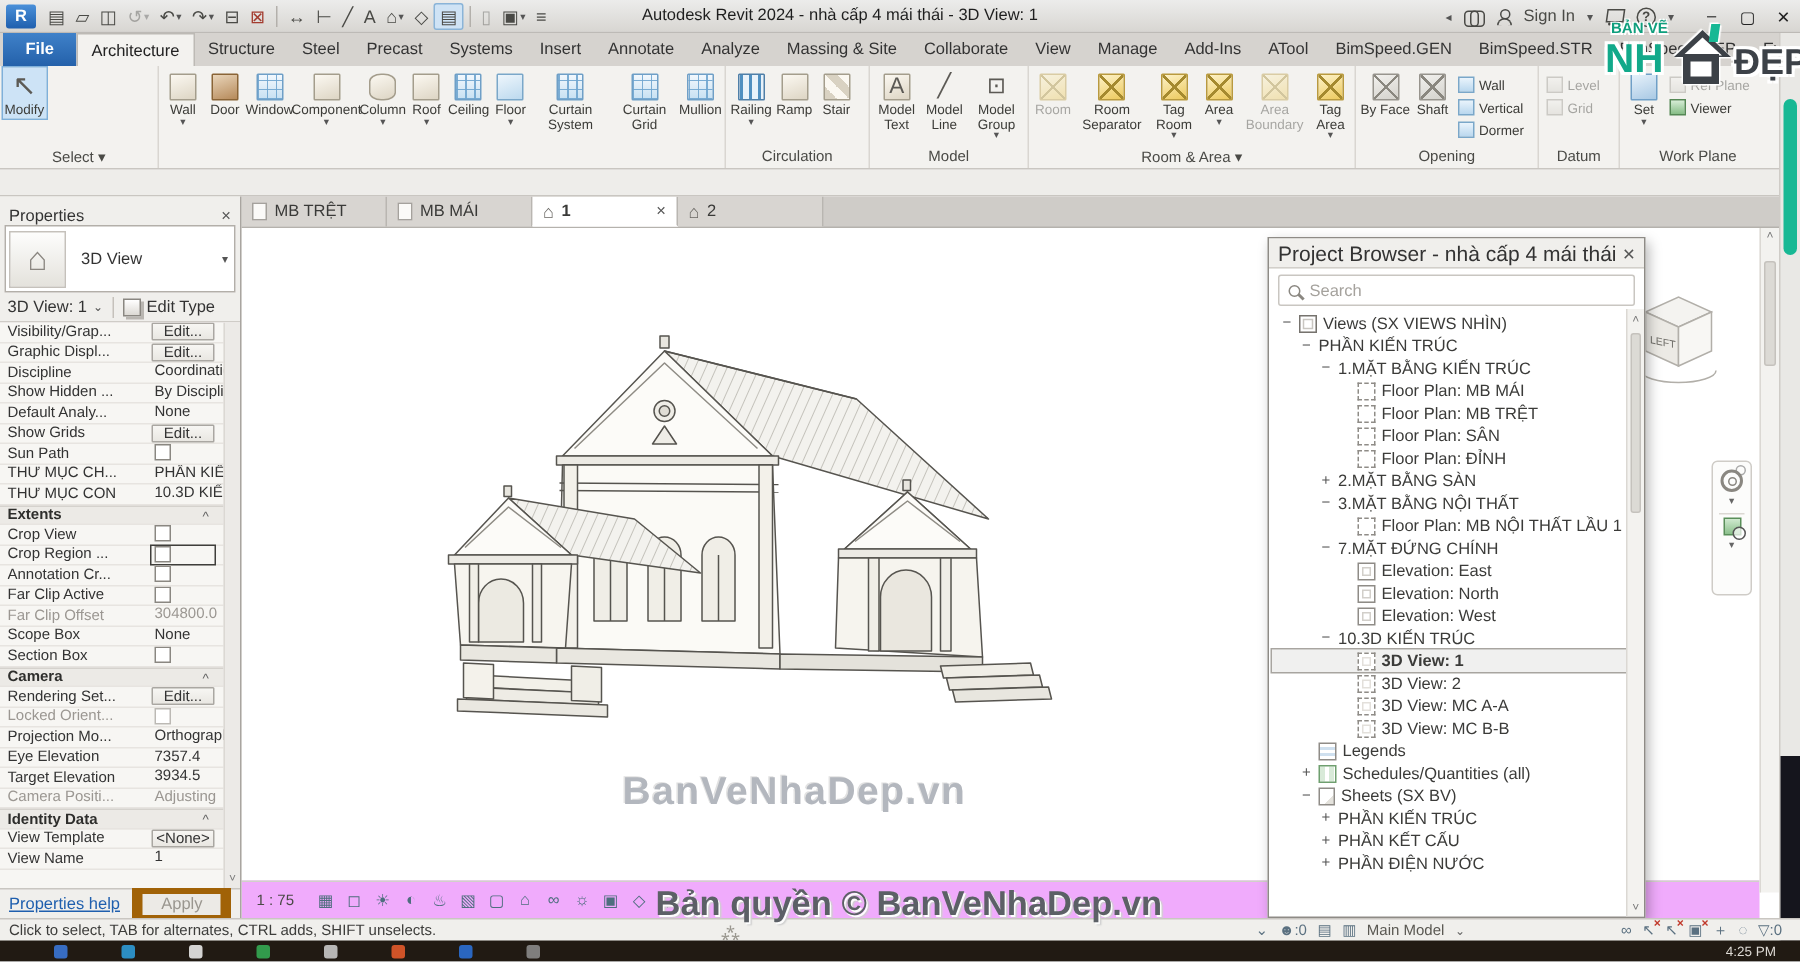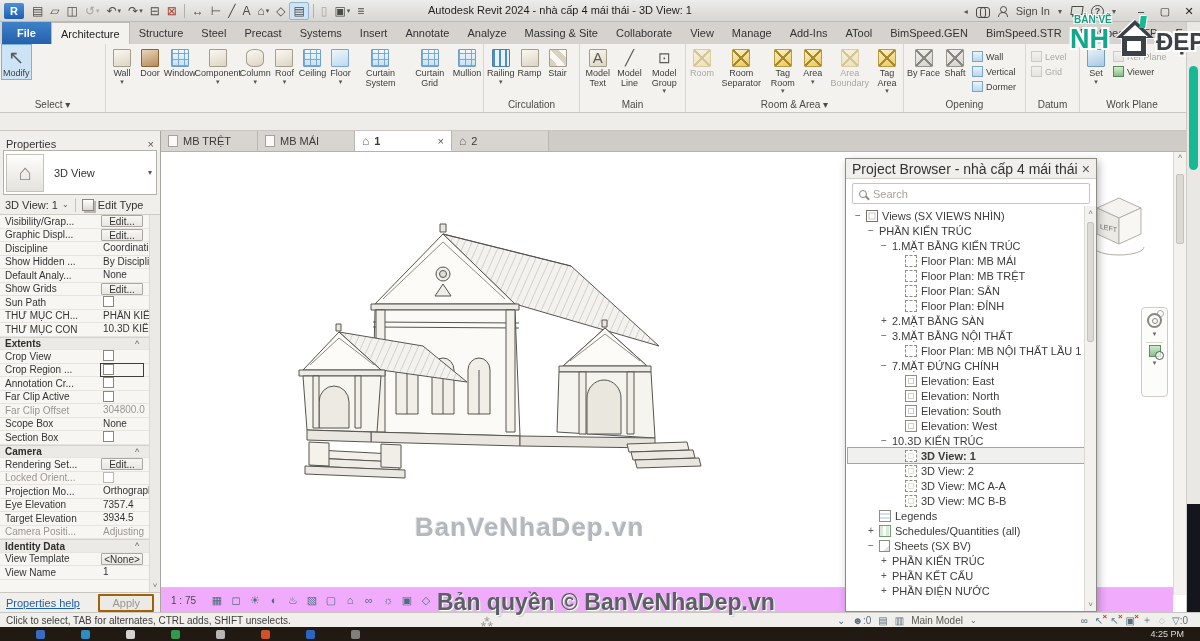--- a/index.html
+++ b/index.html
@@ -92,21 +92,21 @@
 .prow.btn .pv{border:1px solid #aaa7a2;background:linear-gradient(#f7f6f3,#e9e7e2);text-align:center;margin-right:6px;border-radius:1px}
 .prow.chk .pv::before{content:"";display:inline-block;width:9px;height:9px;border:1px solid #8a8781;background:#fff;vertical-align:-1px}
 .prow.focused .pv{outline:1px solid #3f3e3b;margin-right:6px}
 .prow.sec{grid-template-columns:1fr 16px;background:#eceae6;font-weight:bold;border-top:1px solid #d5d2cd;color:#2e2e2c}
 .prow.sec .pv{font-weight:normal;color:#666;font-size:9px}
 .prow.dis{color:#9b9792}
 .prow.dis .pv::before{border-color:#bcb9b4}
 .pscroll{position:absolute;right:0;top:0;bottom:0;width:11px;background:#eceae7;border-left:1px solid #dbd8d3;display:flex;flex-direction:column;align-items:center;justify-content:flex-end;font-size:8px;color:#777;padding-bottom:2px}
 .pfoot{height:20px;display:flex;align-items:center;padding:0 6px;border-top:1px solid #c9c6c1;background:#f0efec;flex:none}
 .plink{color:#1f5fae;text-decoration:underline}
-.papply{margin-left:auto;color:#9a968f;padding:1px 12px;border:2px solid #a16207;background:#eceae6;border-radius:1px}
+.papply{margin-left:auto;color:#9a968f;padding:1px 12px;border:7px solid #a16207;background:#eceae6;border-radius:1px}
 
 
 .canvas{position:absolute;left:161px;top:131px;width:1025px;height:481px;background:#fff;z-index:5}
 .vtabs{position:absolute;top:0;left:0;right:0;height:21px;background:#cfccc8;border-bottom:1px solid #b5b2ad;display:flex}
 .vtab{width:97px;display:flex;align-items:center;gap:5px;padding:0 7px;font-size:11px;color:#3a3a38;border-right:1px solid #b9b6b1;background:#d8d5d1;flex:none}
 .vtab.active{background:#fff;font-weight:bold;border-bottom:1px solid #fff}
 .vtab .close{margin-left:auto;font-weight:normal;color:#555}
 .floor-plan-tab-icon{width:10px;height:12px;background:#fbfaf8;border:1px solid #a5a29d;flex:none}
 .home-3d-tab-icon{flex:none;font-size:12px;line-height:12px;color:#6b6965}
 .home-3d-tab-icon::before{content:"⌂"}
@@ -436,21 +436,21 @@
             <span class="lbl">Model Line</span>
           </div>
           <div class="bb">
             <span class="icn noback model-group-icon">
               <span>⊡</span>
             </span>
             <span class="lbl">Model Group</span>
             <span class="ar">▾</span>
           </div>
       </div>
-      <div class="plabel">Main</div>
+      <div class="plabel">Model</div>
     </div>
     <div class="panel" style="width:218px">
       <div class="pbody">
         <div class="bb dis">
             <span class="icn room-icon"></span>
             <span class="lbl">Room</span>
           </div>
           <div class="bb">
             <span class="icn room-separator-icon"></span>
             <span class="lbl">Room Separator</span>
@@ -867,25 +867,20 @@
           <span>Elevation: East</span>
         </div>
         <div class="trow" style="--ind: 3;">
           <span class="tg"></span>
           <span class="ti elevation-icon"></span>
           <span>Elevation: North</span>
         </div>
         <div class="trow" style="--ind: 3;">
           <span class="tg"></span>
           <span class="ti elevation-icon"></span>
-          <span>Elevation: South</span>
-        </div>
-        <div class="trow" style="--ind: 3;">
-          <span class="tg"></span>
-          <span class="ti elevation-icon"></span>
           <span>Elevation: West</span>
         </div>
         <div class="trow" style="--ind: 2;">
           <span class="tg">−</span>
           <span>10.3D KIẾN TRÚC</span>
         </div>
         <div class="trow selected" style="--ind: 3;">
           <span class="tg"></span>
           <span class="ti view3d-icon"></span>
           <span>3D View: 1</span>

